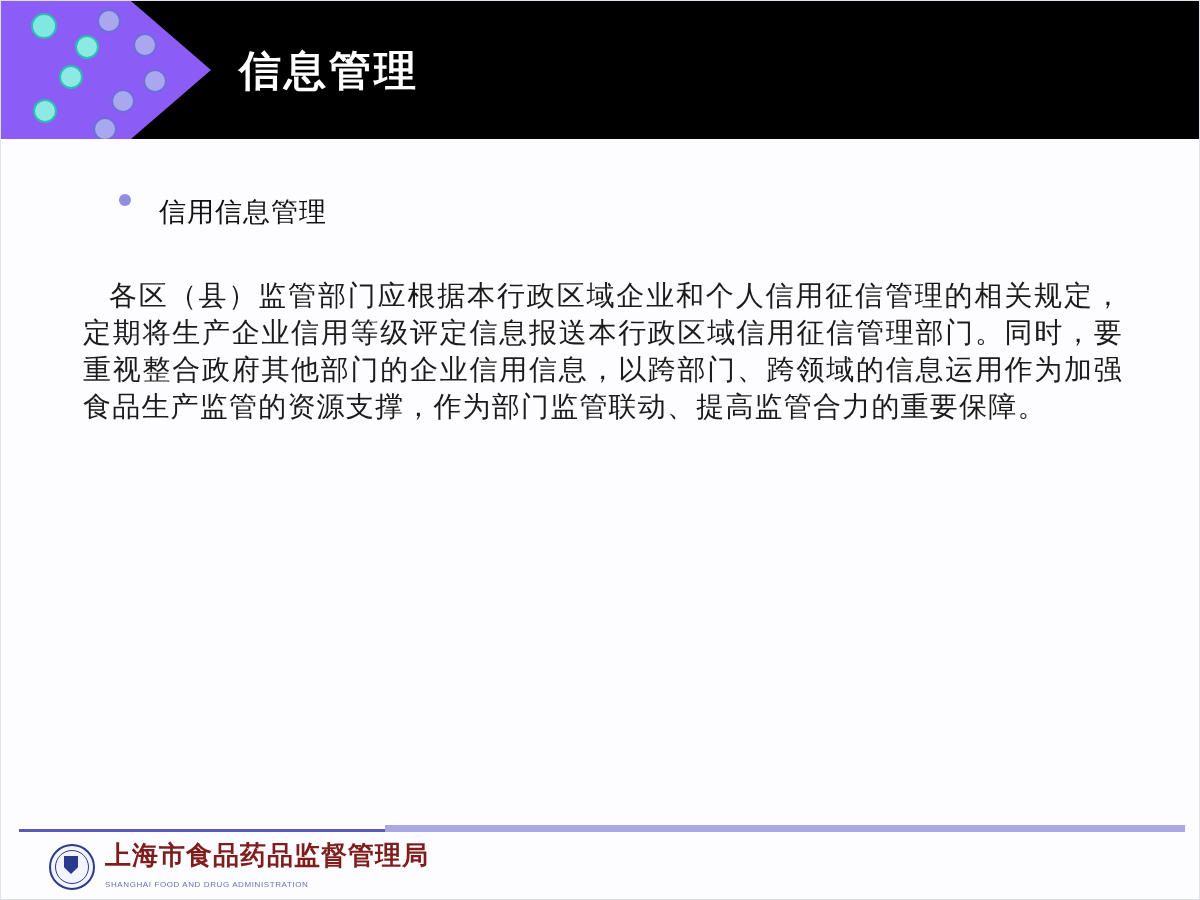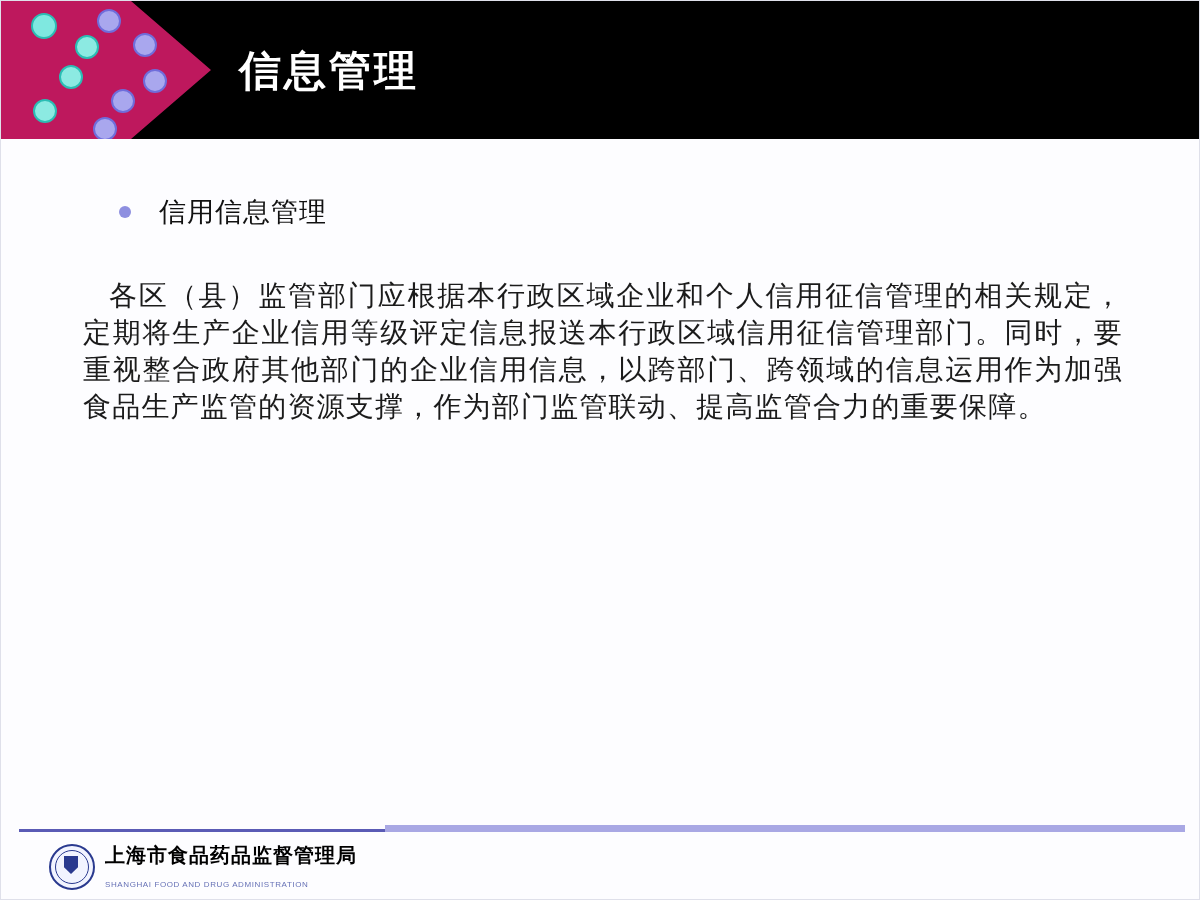--- a/index.html
+++ b/index.html
@@ -23,21 +23,21 @@
     overflow: hidden;
   }
 
   
   .header-band {
     position: absolute;
     left: 0;
     top: 0;
     width: 1200px;
     height: 138px;
-    background: #be185d;
+    background: #8b5cf6;
     overflow: hidden;
   }
   .header-black {
     position: absolute;
     left: 0;
     top: 0;
     width: 1200px;
     height: 138px;
     background: #000000;
     clip-path: polygon(130px 0, 1200px 0, 1200px 138px, 130px 138px, 210px 69px);
@@ -74,21 +74,20 @@
     left: 0;
     top: 138px;
     width: 1200px;
     height: 690px;
   }
   .bullet-row {
     position: absolute;
     left: 118px;
     top: 55px;
     display: flex;
-    align-items: center;
   }
   .bullet-dot {
     width: 12px;
     height: 12px;
     border-radius: 50%;
     background: #8e8fe0;
     margin-right: 28px;
     flex: none;
   }
   .bullet-text {
@@ -167,23 +166,23 @@
     height: 18px;
     background: #2a3a8f;
     clip-path: polygon(0 0, 100% 0, 100% 62%, 50% 100%, 0 62%);
   }
   .footer-texts {
     display: flex;
     flex-direction: column;
     justify-content: center;
   }
   .footer-cn {
-    font-size: 20px;
+    font-size: 26px;
     font-weight: bold;
-    color: #000000;
+    color: #7f1d1d;
     letter-spacing: 1px;
     line-height: 23px;
     white-space: nowrap;
   }
   .footer-en {
     font-size: 8px;
     color: #4a57a8;
     letter-spacing: 0.6px;
     line-height: 11px;
     white-space: nowrap;

